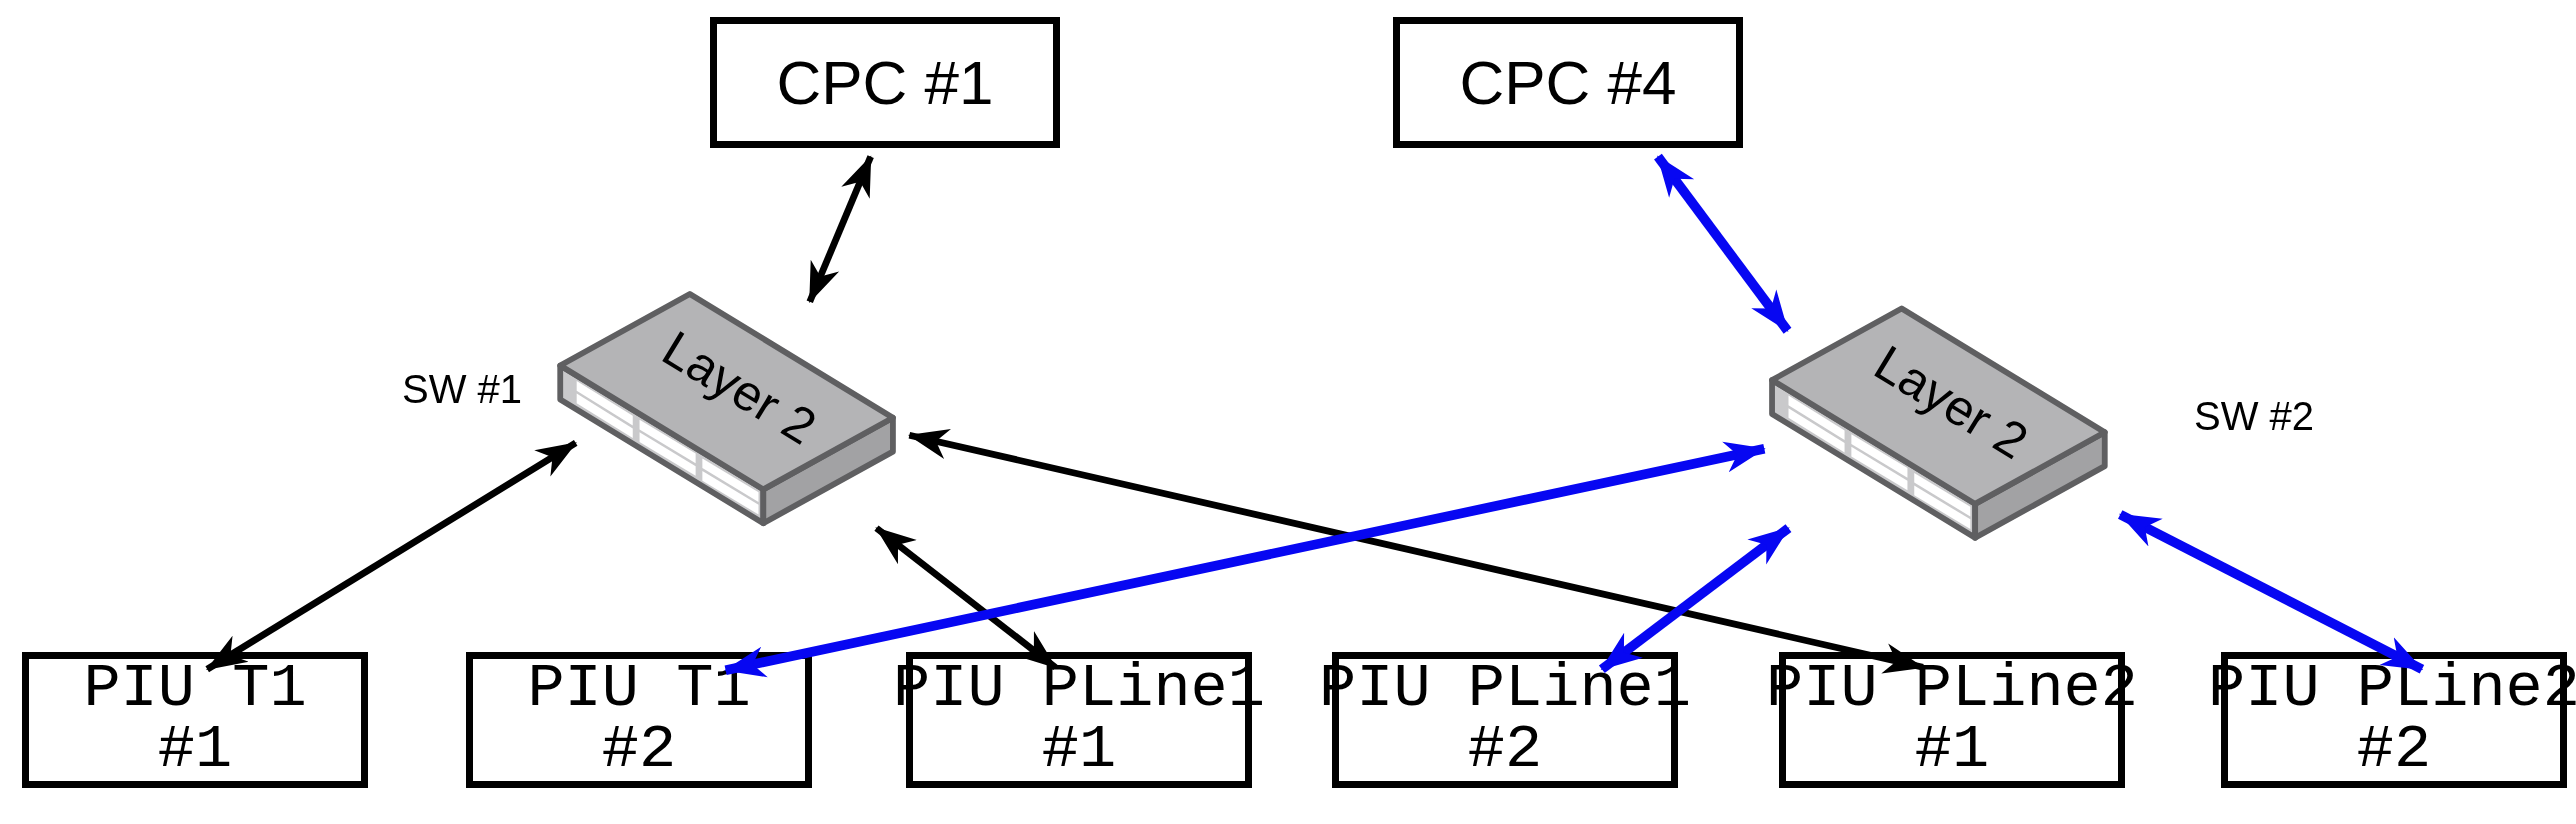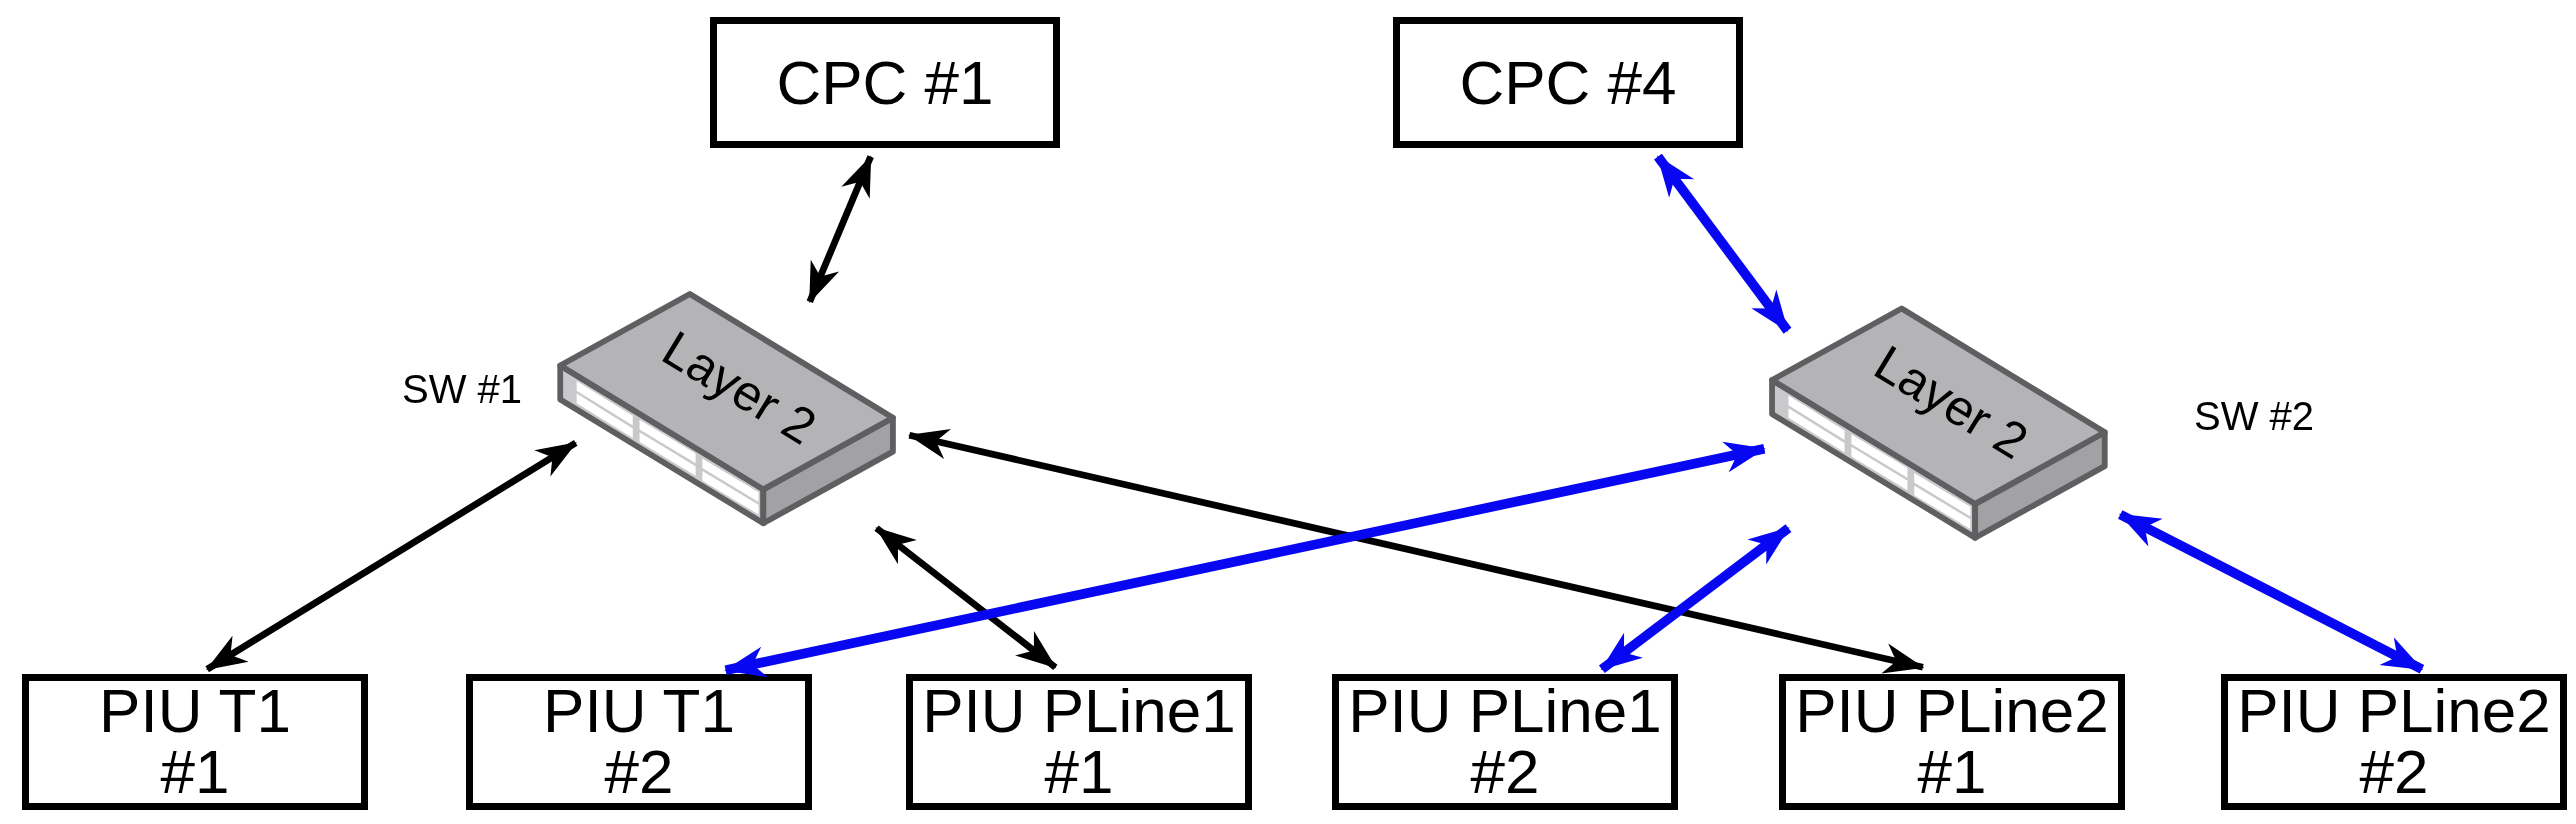--- a/index.html
+++ b/index.html
@@ -20,21 +20,21 @@
     align-items:center;
     justify-content:center;
     text-align:center;
     color:#000000;
     line-height:0.98;
   }
   .node .lbl{font-size:62px;white-space:nowrap;}
   .cpc{left:0;top:17.4px;width:350px;height:131px;}
   #cpc1{left:710px;}
   #cpc2{left:1393px;}
-  .piu{top:674px;width:346px;height:136px;}
+  .piu{top:652px;width:346px;height:136px;font-family:Liberation Mono, monospace;}
   #piu1{left:22px;}
   #piu2{left:466px;}
   #piu3{left:906px;}
   #piu4{left:1332px;}
   #piu5{left:1779px;}
   #piu6{left:2221px;}
   .swlabel{
     position:absolute;
     font-size:40px;
     color:#000000;

